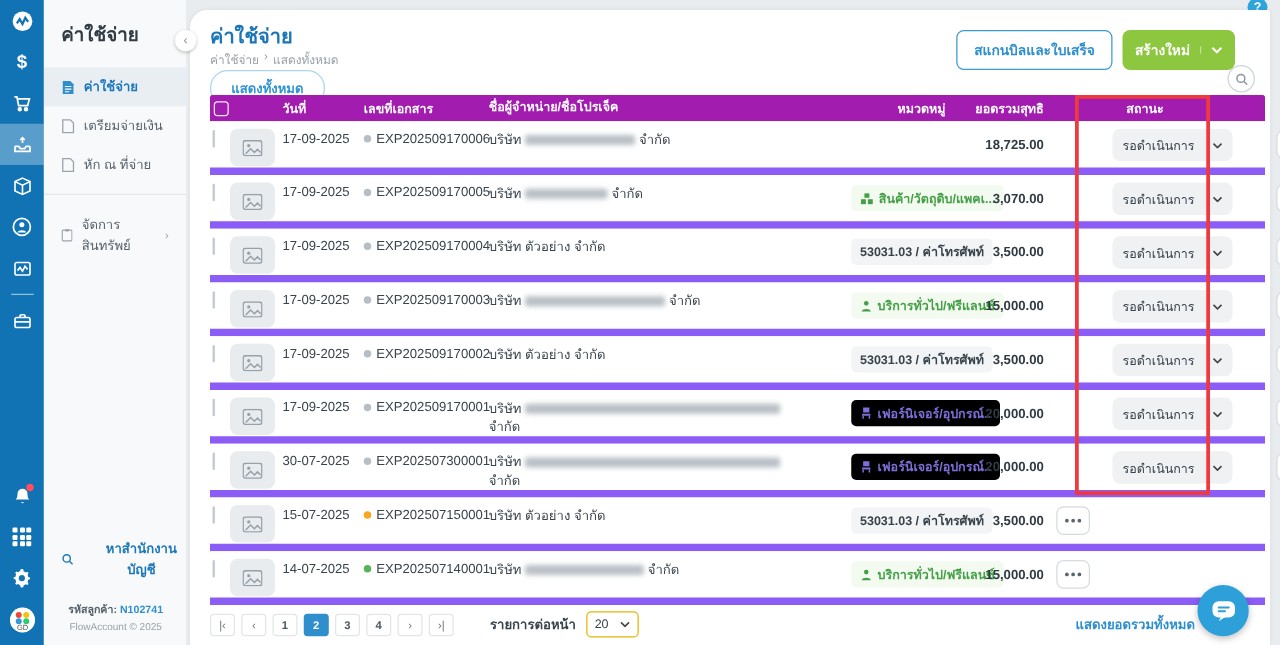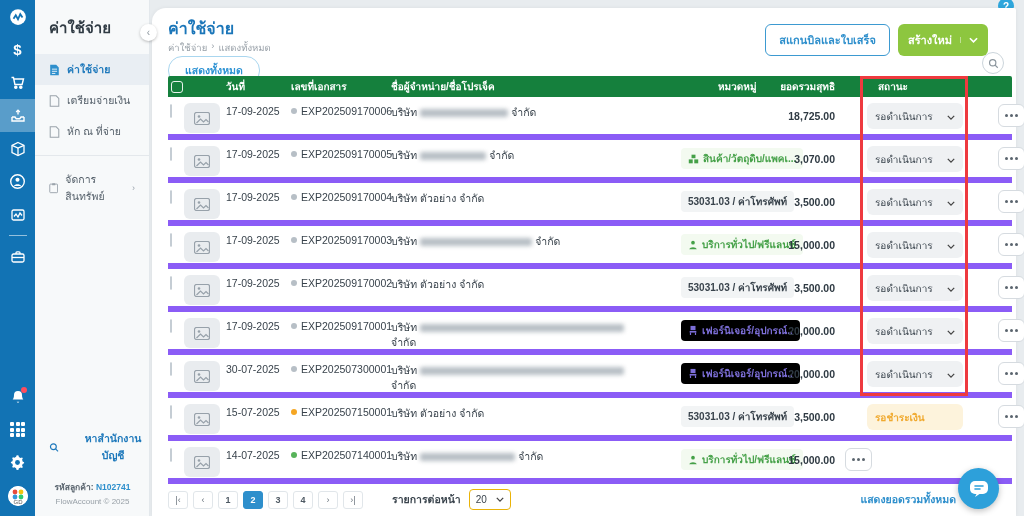--- a/index.html
+++ b/index.html
@@ -50,30 +50,30 @@
   .btn-create .caret { border-left:1px solid rgba(255,255,255,.45); padding-left:8px; display:flex; align-items:center; }
   .help-fab { position:absolute; top:-2px; right:10px; width:16px; height:16px; border-radius:50%; background:#2ea6dc;
     color:#fff; font-size:10px; font-weight:bold; display:flex; align-items:center; justify-content:center; cursor:pointer; }
   .filter-pill { position:absolute; left:16px; top:48px; border:1px solid #a9d6ef; border-radius:14px;
     color:#2e93d4; font-size:10.5px; font-weight:bold; padding:5px 16px; background:#fff; cursor:pointer; }
   .search-fab { position:absolute; top:44px; right:12px; width:22px; height:22px; border-radius:50%;
     border:1px solid #ccd5db; background:#fff; display:flex; align-items:center; justify-content:center; cursor:pointer; }
 
   
   .table { position:absolute; left:16px; top:68px; width:844px; }
-  .thead { display:flex; align-items:center; height:21px; background:#15803d; border-radius:2px 2px 0 0;
+  .thead { display:flex; align-items:center; height:21px; background:#a21caf; border-radius:2px 2px 0 0;
     color:#fff; font-size:10px; font-weight:bold; }
   .row { display:flex; align-items:flex-start; height:43px; border-bottom:6px solid #8b5cf6; background:#fff; padding-top:8px; font-size:10.5px; color:#39434c; }
   .c-cb { width:16px; flex:none; padding-left:2px; }
   .c-img { width:42px; flex:none; }
   .c-date { width:58px; flex:none; }
   .c-doc { width:107px; flex:none; display:flex; align-items:center; gap:4px; padding-left:7px; }
   .c-vendor { width:290px; flex:none; line-height:15px; }
   .c-catamt { width:154px; flex:none; position:relative; }
-  .c-status { width:153px; flex:none; }
+  .c-status { width:153px; flex:none;margin-left:23px; }
   .c-act { width:48px; flex:none; }
   .thead .c-cb { padding-left:3px; display:flex; align-items:center; }
   .thead .c-catamt .amt-h { position:absolute; right:0; top:0; }
   .thead .c-doc { padding-left:7px; }
   .thead .c-status { padding-left:43px; }
   .cbx { width:12px; height:12px; border:1px solid #c5cdd4; border-radius:3px; background:#fff; cursor:pointer; }
   .cbx.head { border:1.5px solid rgba(255,255,255,.9); background:transparent; width:12px; height:12px; }
   .img-ph { width:36px; height:30px; background:#e9ecef; border-radius:6px; display:flex; align-items:center; justify-content:center; margin-top:-2px; cursor:pointer; }
   .dot { width:6px; height:6px; border-radius:50%; flex:none; }
   .dot.gray { background:#b7bfc6; } .dot.orange { background:#f5a623; } .dot.green { background:#57b35a; }
@@ -599,25 +599,20 @@
           <div class="c-doc">
               <span class="dot orange"></span>
               <span>EXP202507150001</span>
               <svg width="9" height="11" viewBox="0 0 10 12">
                 <path d="M1 0.5h5l3 3v8H1z" fill="#3aa0d8"></path>
                 <path d="M3 5h4M3 7h4M3 9h3" stroke="#fff" stroke-width="0.9"></path>
               </svg>
             </div>
           <div class="c-vendor">บริษัท ตัวอย่าง จำกัด</div>
           <div class="c-catamt"><span class="badge gray">53031.03 / ค่าโทรศัพท์</span><span class="amt">3,500.00</span></div>
-          <div class="c-status">
-              <div class="status-pill orange">
-                <span>รอชำระเงิน</span>
-              </div>
-            </div>
           <div class="c-act">
               <div class="more-btn">
                 <i></i>
                 <i></i>
                 <i></i>
               </div>
             </div>
         </div>
 
         <div class="row">

